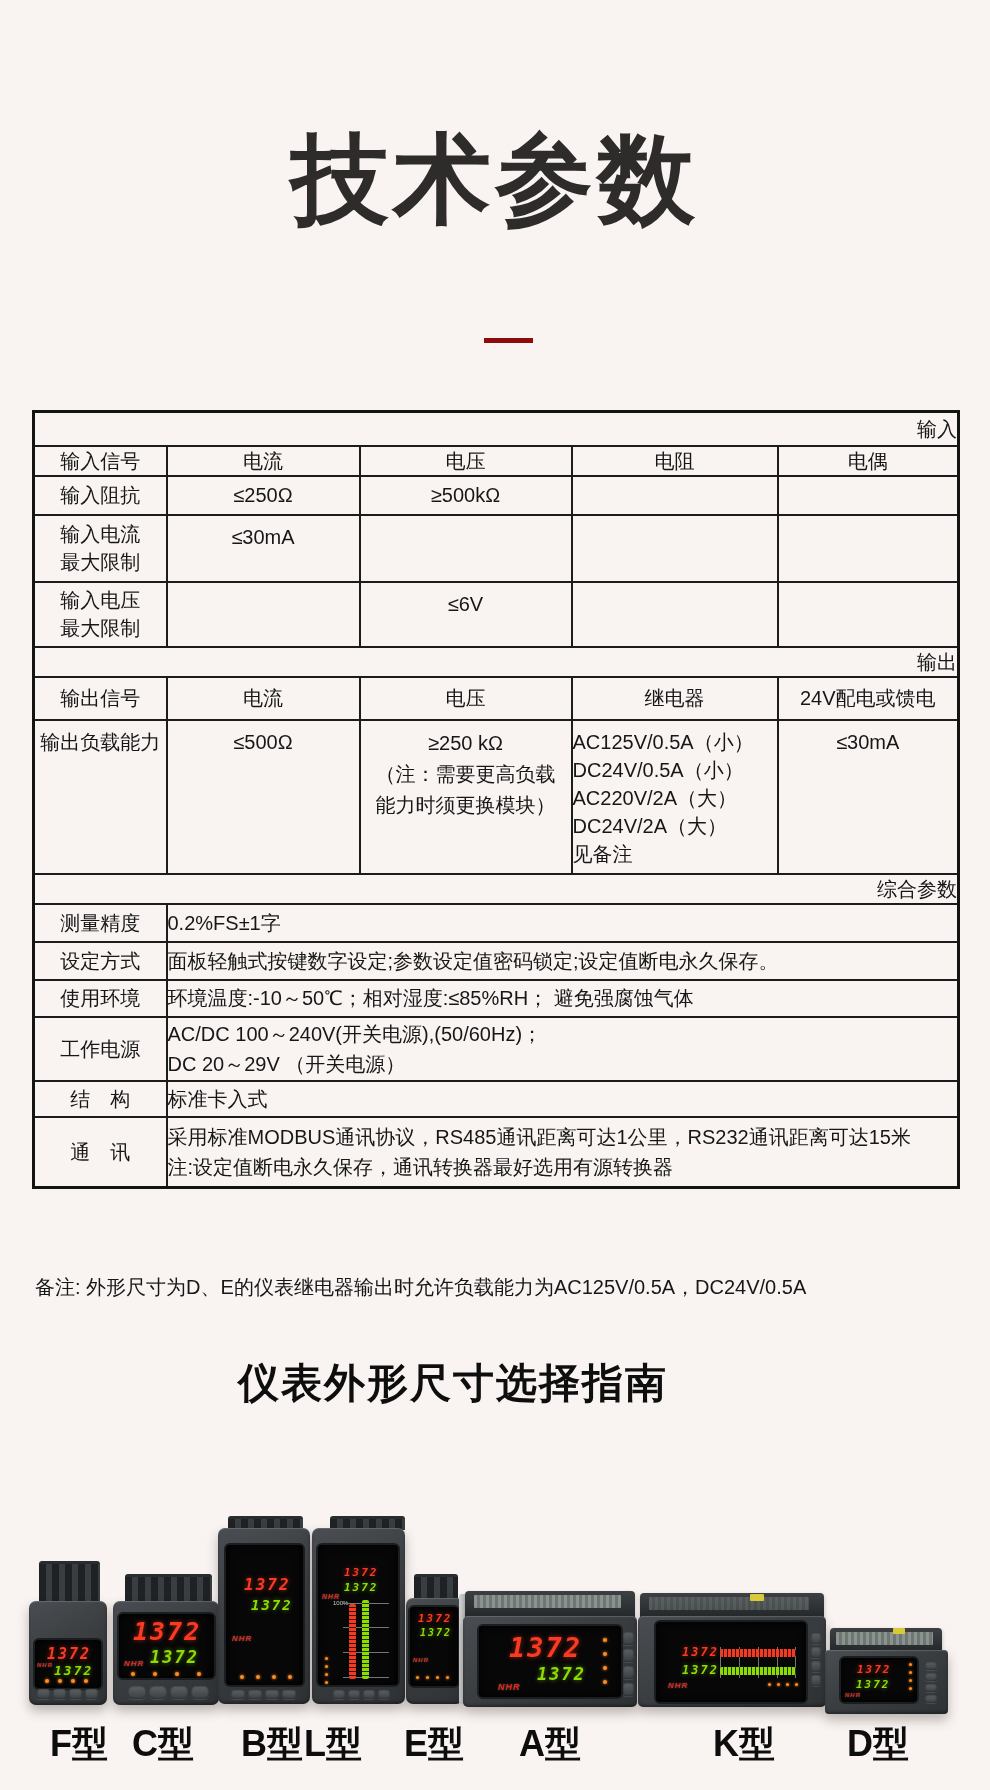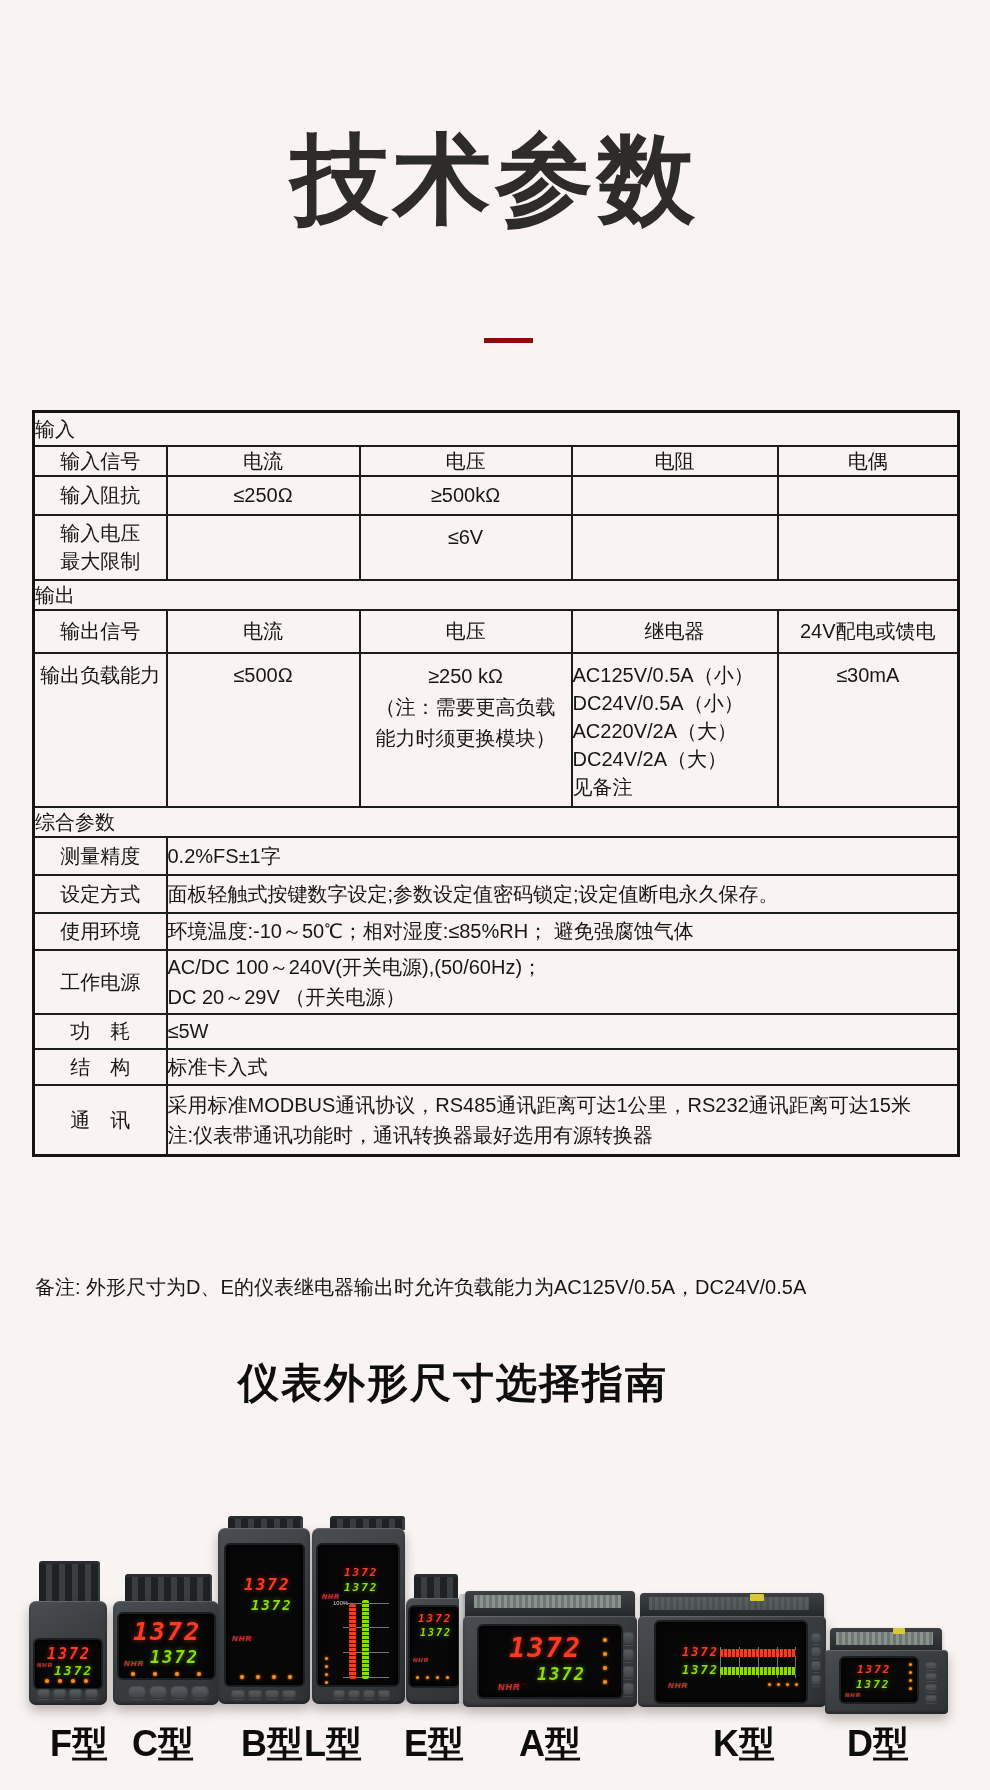--- a/index.html
+++ b/index.html
@@ -24,21 +24,21 @@
   
   table.spec{
     position:absolute;left:32px;top:410px;width:925px;
     border-collapse:collapse;table-layout:fixed;
     border:3px solid #141414;
   }
   table.spec td{
     border:2px solid #1c1c1c;font-size:20px;color:#171717;
     padding:0;line-height:1.4;overflow:hidden;vertical-align:middle;
   }
-  td.sec{padding-left:36px;font-size:21px;}
+  td.sec{padding-left:36px;font-size:21px;text-align:right;}
   td.lbl{text-align:center;white-space:pre-line;}
   td.cen{text-align:center;white-space:pre-line;}
   td.val{padding-left:12px;white-space:pre-line;}
   tr.vtop td{vertical-align:top;padding-top:7px;}
   td.relay{padding-left:20px;text-align:left;white-space:pre-line;line-height:1.53;}
 
   
   .lineup *{position:absolute;box-sizing:border-box;}
   .cap{
     background:repeating-linear-gradient(90deg,#1f2224 0 7px,#3a3e41 7px 13px);
@@ -128,20 +128,28 @@
       <td class="cen">电阻</td>
       <td class="cen">电偶</td>
     </tr>
     <tr style="height:39px">
       <td class="lbl">输入阻抗</td>
       <td class="cen">≤250Ω</td>
       <td class="cen">≥500kΩ</td>
       <td></td>
       <td></td>
     </tr>
+    <tr style="height:67px">
+      <td class="lbl">输入电流
+最大限制</td>
+      <td class="cen" style="vertical-align:top;padding-top:7px">≤30mA</td>
+      <td></td>
+      <td></td>
+      <td></td>
+    </tr>
     <tr style="height:65px">
       <td class="lbl">输入电压
 最大限制</td>
       <td></td>
       <td class="cen" style="vertical-align:top;padding-top:7px">≤6V</td>
       <td></td>
       <td></td>
     </tr>
     <tr style="height:19px">
       <td class="sec" colspan="5">输出</td>
@@ -179,32 +187,28 @@
     </tr>
     <tr style="height:37px">
       <td class="lbl">使用环境</td>
       <td class="val" colspan="4">环境温度:-10～50℃；相对湿度:≤85%RH； 避免强腐蚀气体</td>
     </tr>
     <tr style="height:64px">
       <td class="lbl">工作电源</td>
       <td class="val" colspan="4" style="line-height:1.5">AC/DC 100～240V(开关电源),(50/60Hz)；
 DC 20～29V （开关电源）</td>
     </tr>
-    <tr style="height:35px">
-      <td class="lbl">功　耗</td>
-      <td class="val" colspan="4">≤5W</td>
-    </tr>
     <tr style="height:36px">
       <td class="lbl">结　构</td>
       <td class="val" colspan="4">标准卡入式</td>
     </tr>
     <tr style="height:71px">
       <td class="lbl">通　讯</td>
       <td class="val" colspan="4" style="line-height:1.5">采用标准MODBUS通讯协议，RS485通讯距离可达1公里，RS232通讯距离可达15米
-注:仪表带通讯功能时，通讯转换器最好选用有源转换器</td>
+注:设定值断电永久保存，通讯转换器最好选用有源转换器</td>
     </tr>
   </tbody>
     </table>
 
   <div class="note">备注: 外形尺寸为D、E的仪表继电器输出时允许负载能力为AC125V/0.5A，DC24V/0.5A</div>
 
   <div class="sec2-title">仪表外形尺寸选择指南</div>
 
   <div class="lineup">
 

